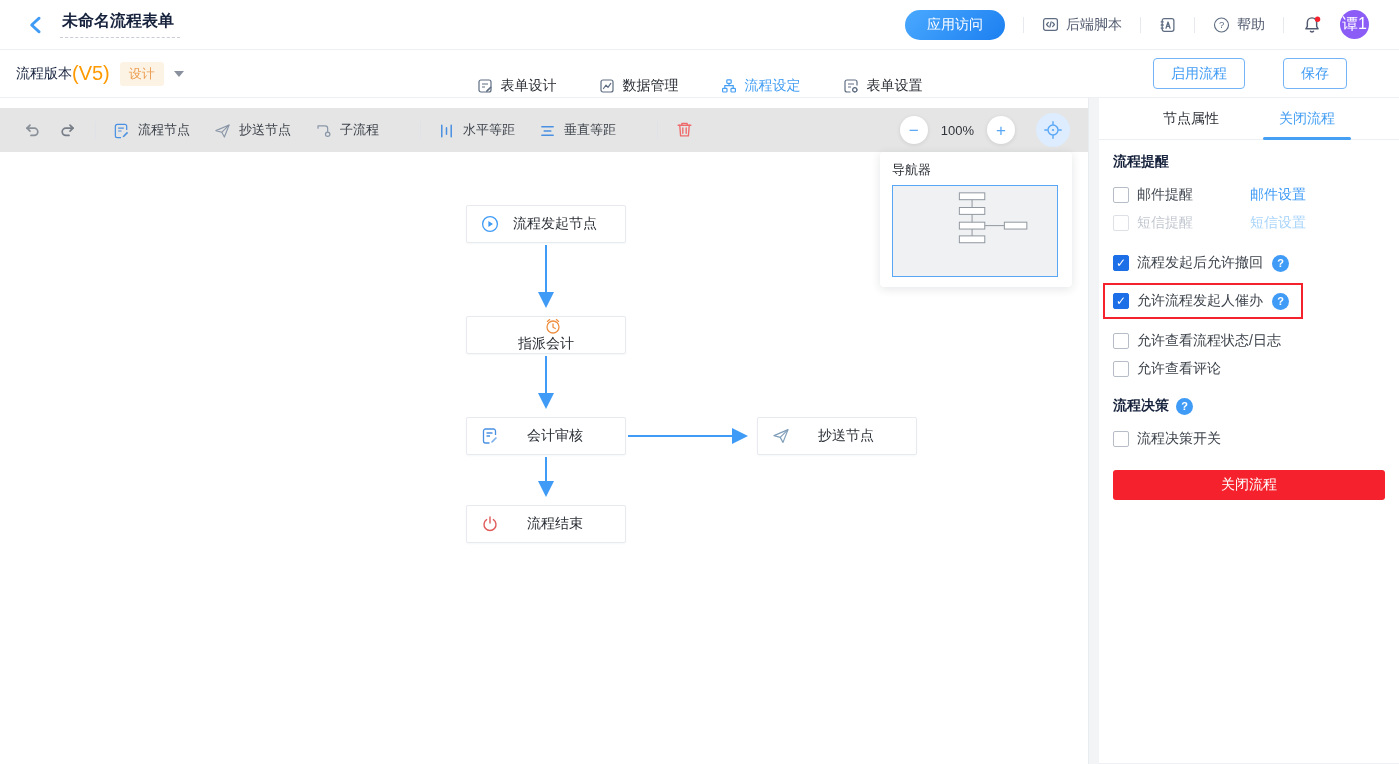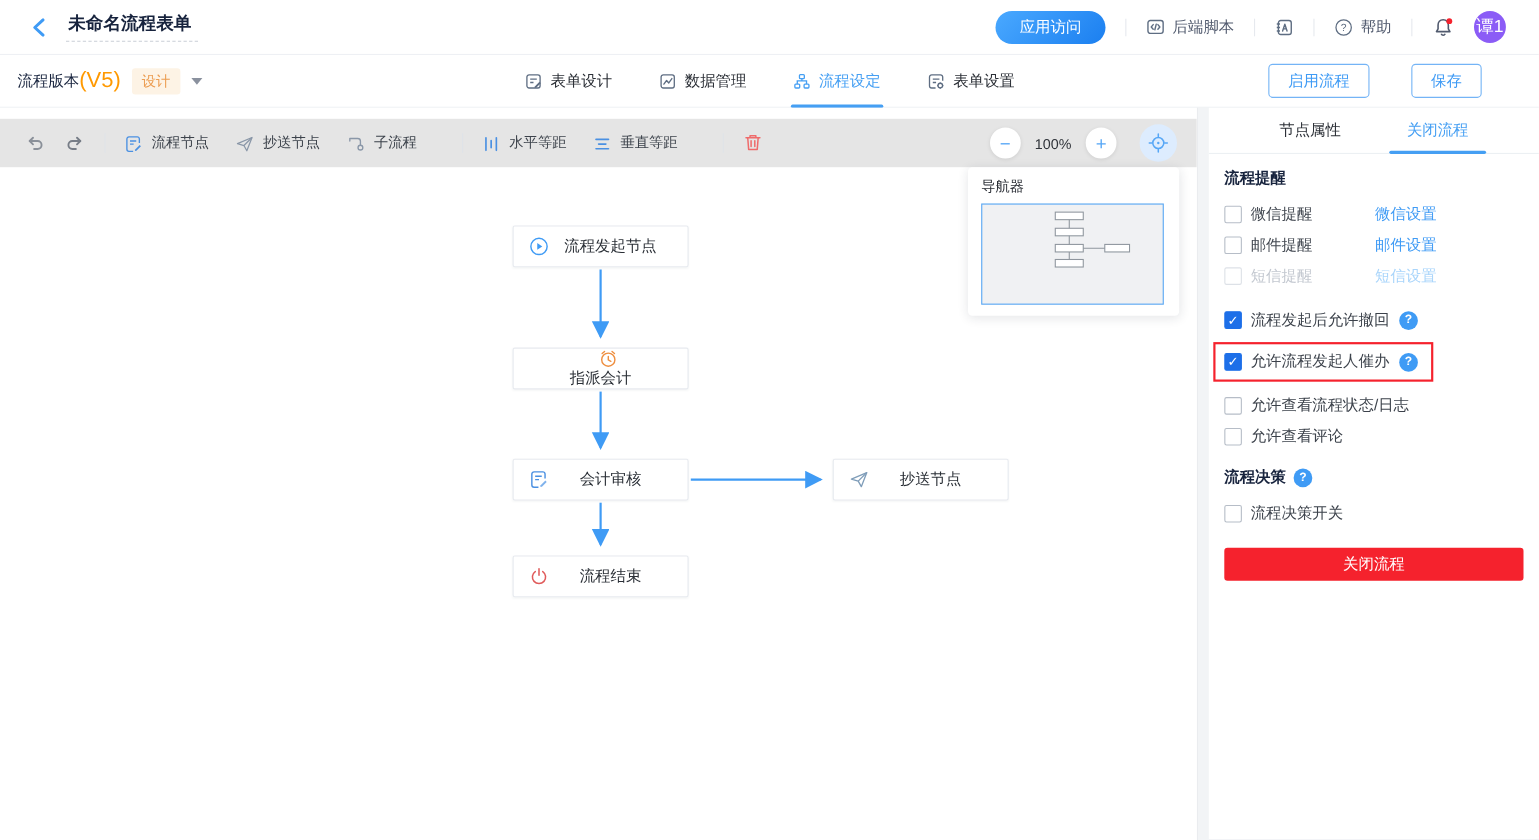--- a/index.html
+++ b/index.html
@@ -25,21 +25,21 @@
 
   
   .subhdr { position:absolute; top:50px; left:0; width:100%; height:48px; background:#fff;
     border-bottom:1px solid #edf0f4; display:flex; align-items:center; padding:0 52px 0 16px; }
   .ver-label { font-size:14px; color:#17233d; }
   .ver-num { font-size:20px; color:#f90; }
   .design-tag { margin-left:10px; background:#fdf3e5; color:#ec9d52; font-size:13px;
     padding:3px 9px; border-radius:3px; }
   .caret { width:0; height:0; margin-left:10px; border-left:5px solid transparent;
     border-right:5px solid transparent; border-top:6px solid #8a919e; cursor:pointer; }
-  .tabs-center { position:absolute; left:50%; top:0; transform:translateX(-50%);
+  .tabs-center { position:absolute; left:50%; top:12px; transform:translateX(-50%);
     height:48px; display:flex; gap:42px; }
   .tab { position:relative; height:48px; display:flex; align-items:center; gap:7px;
     font-size:14px; color:#2b2f36; cursor:pointer; }
   .tab .icon16 { color:#5e6d82; }
   .tab.active { color:#459ff3; }
   .tab.active .icon16 { color:#459ff3; }
   .tab.active::after { content:""; position:absolute; left:-2px; right:-2px; bottom:0;
     height:3px; border-radius:2px; background:#459ff3; }
   .subhdr-right { margin-left:auto; display:flex; gap:38px; }
   .ghost-btn { height:31px; padding:0 17px; background:#fff; border:1px solid #74b4f6;
@@ -414,25 +414,20 @@
         <div class="ptab active">
           <span>关闭流程</span>
         </div>
       </div>
 
       <div class="pbody">
         <div class="sec-title">流程提醒</div>
 
         <div class="prow">
           <span class="cb"></span>
-          <span class="rlabel">微信提醒</span>
-          <span class="rlink">微信设置</span>
-        </div>
-        <div class="prow">
-          <span class="cb"></span>
           <span class="rlabel">邮件提醒</span>
           <span class="rlink">邮件设置</span>
         </div>
         <div class="prow disabled">
           <span class="cb disabled"></span>
           <span class="rlabel">短信提醒</span>
           <span class="rlink">短信设置</span>
         </div>
 
         <div class="prow mt12">

